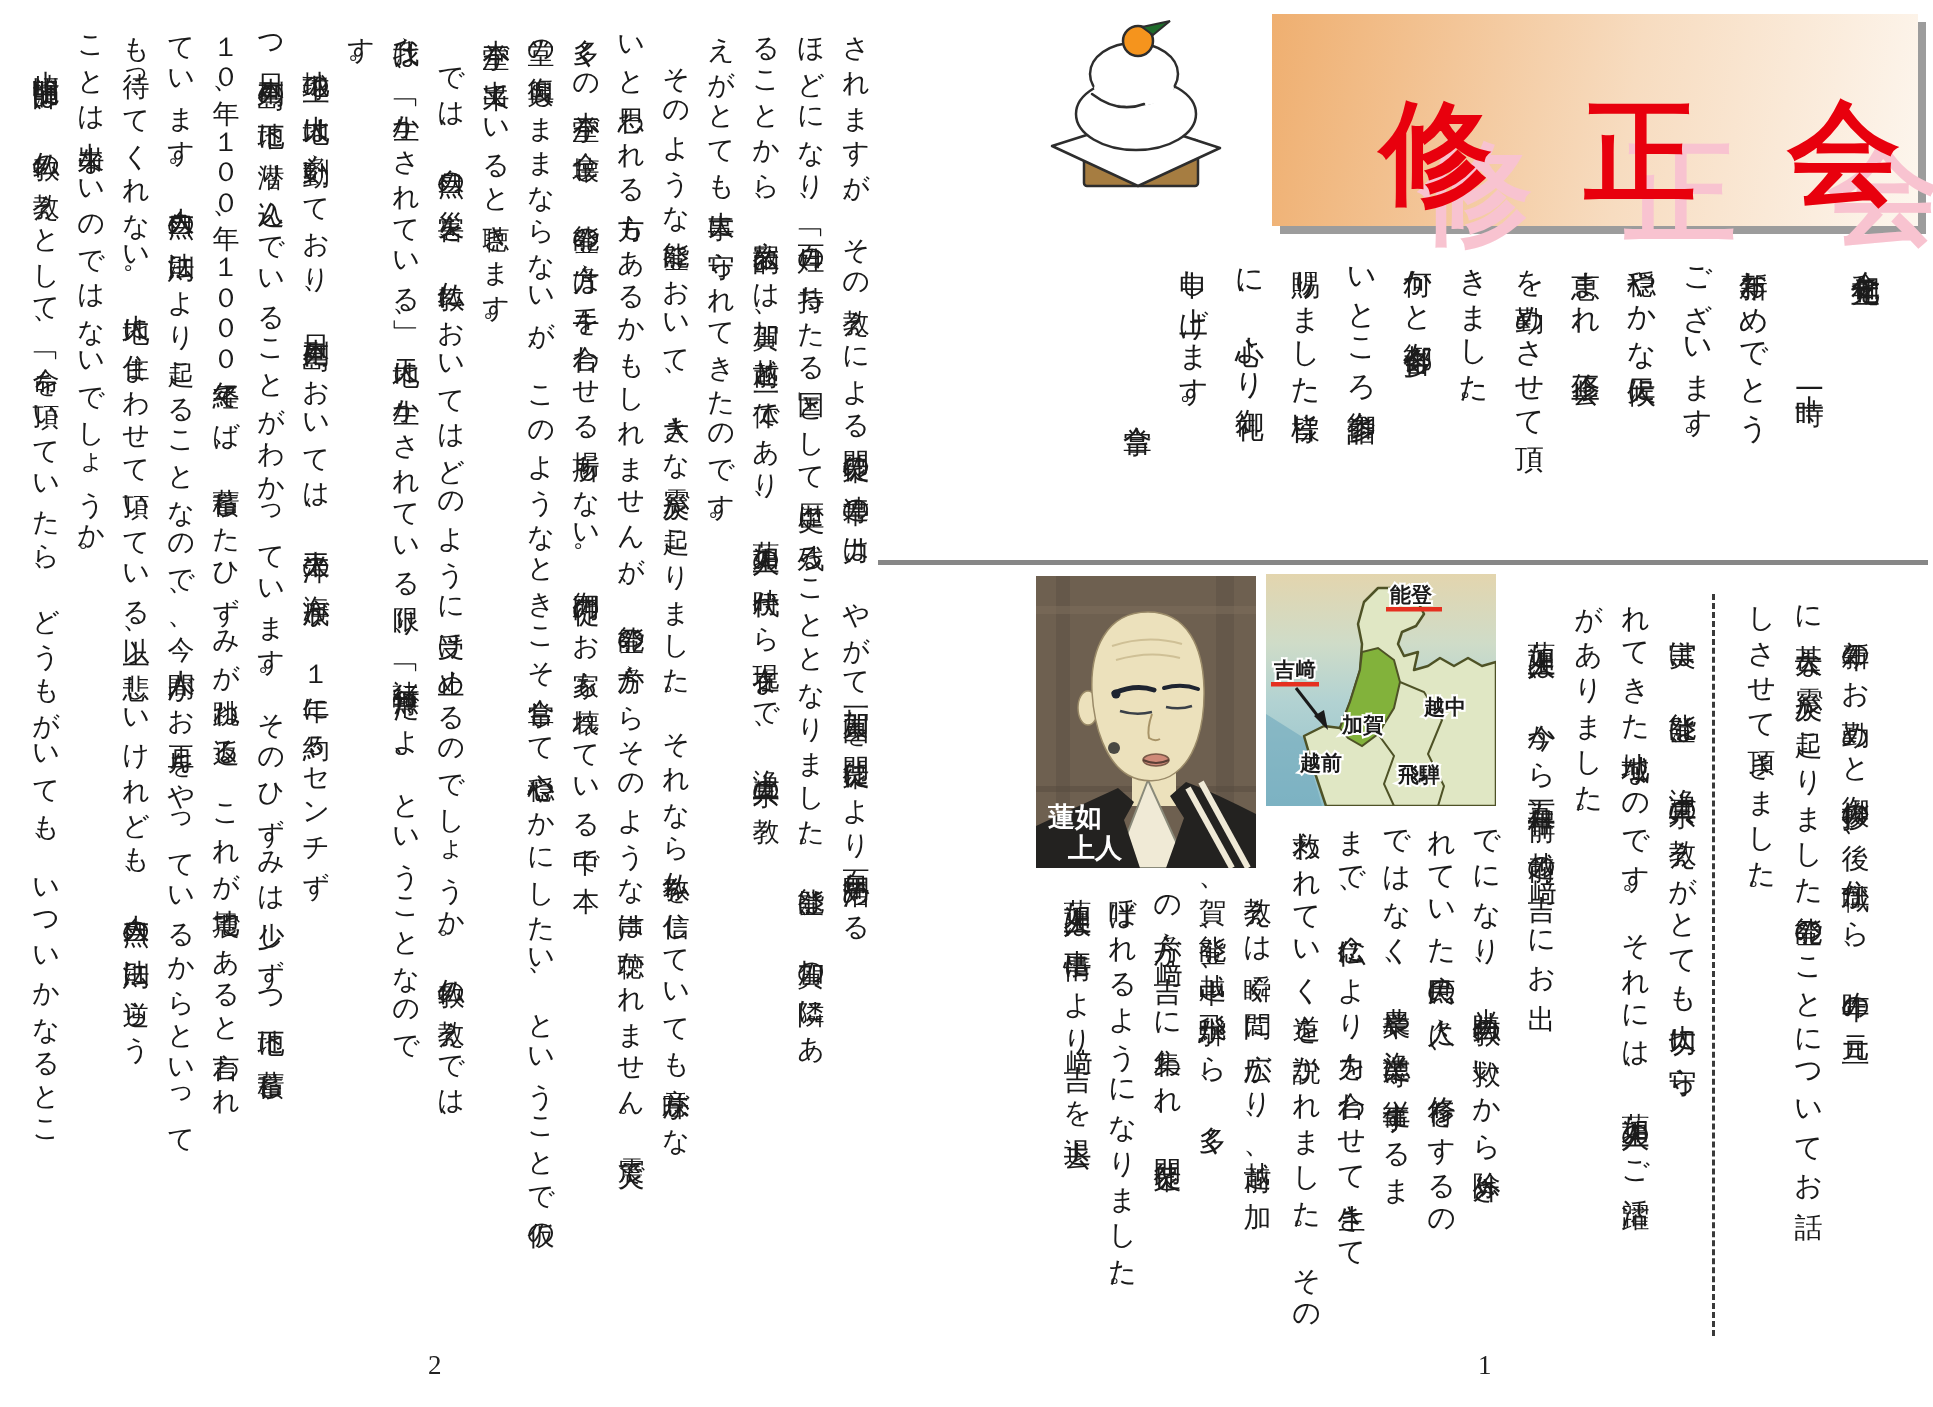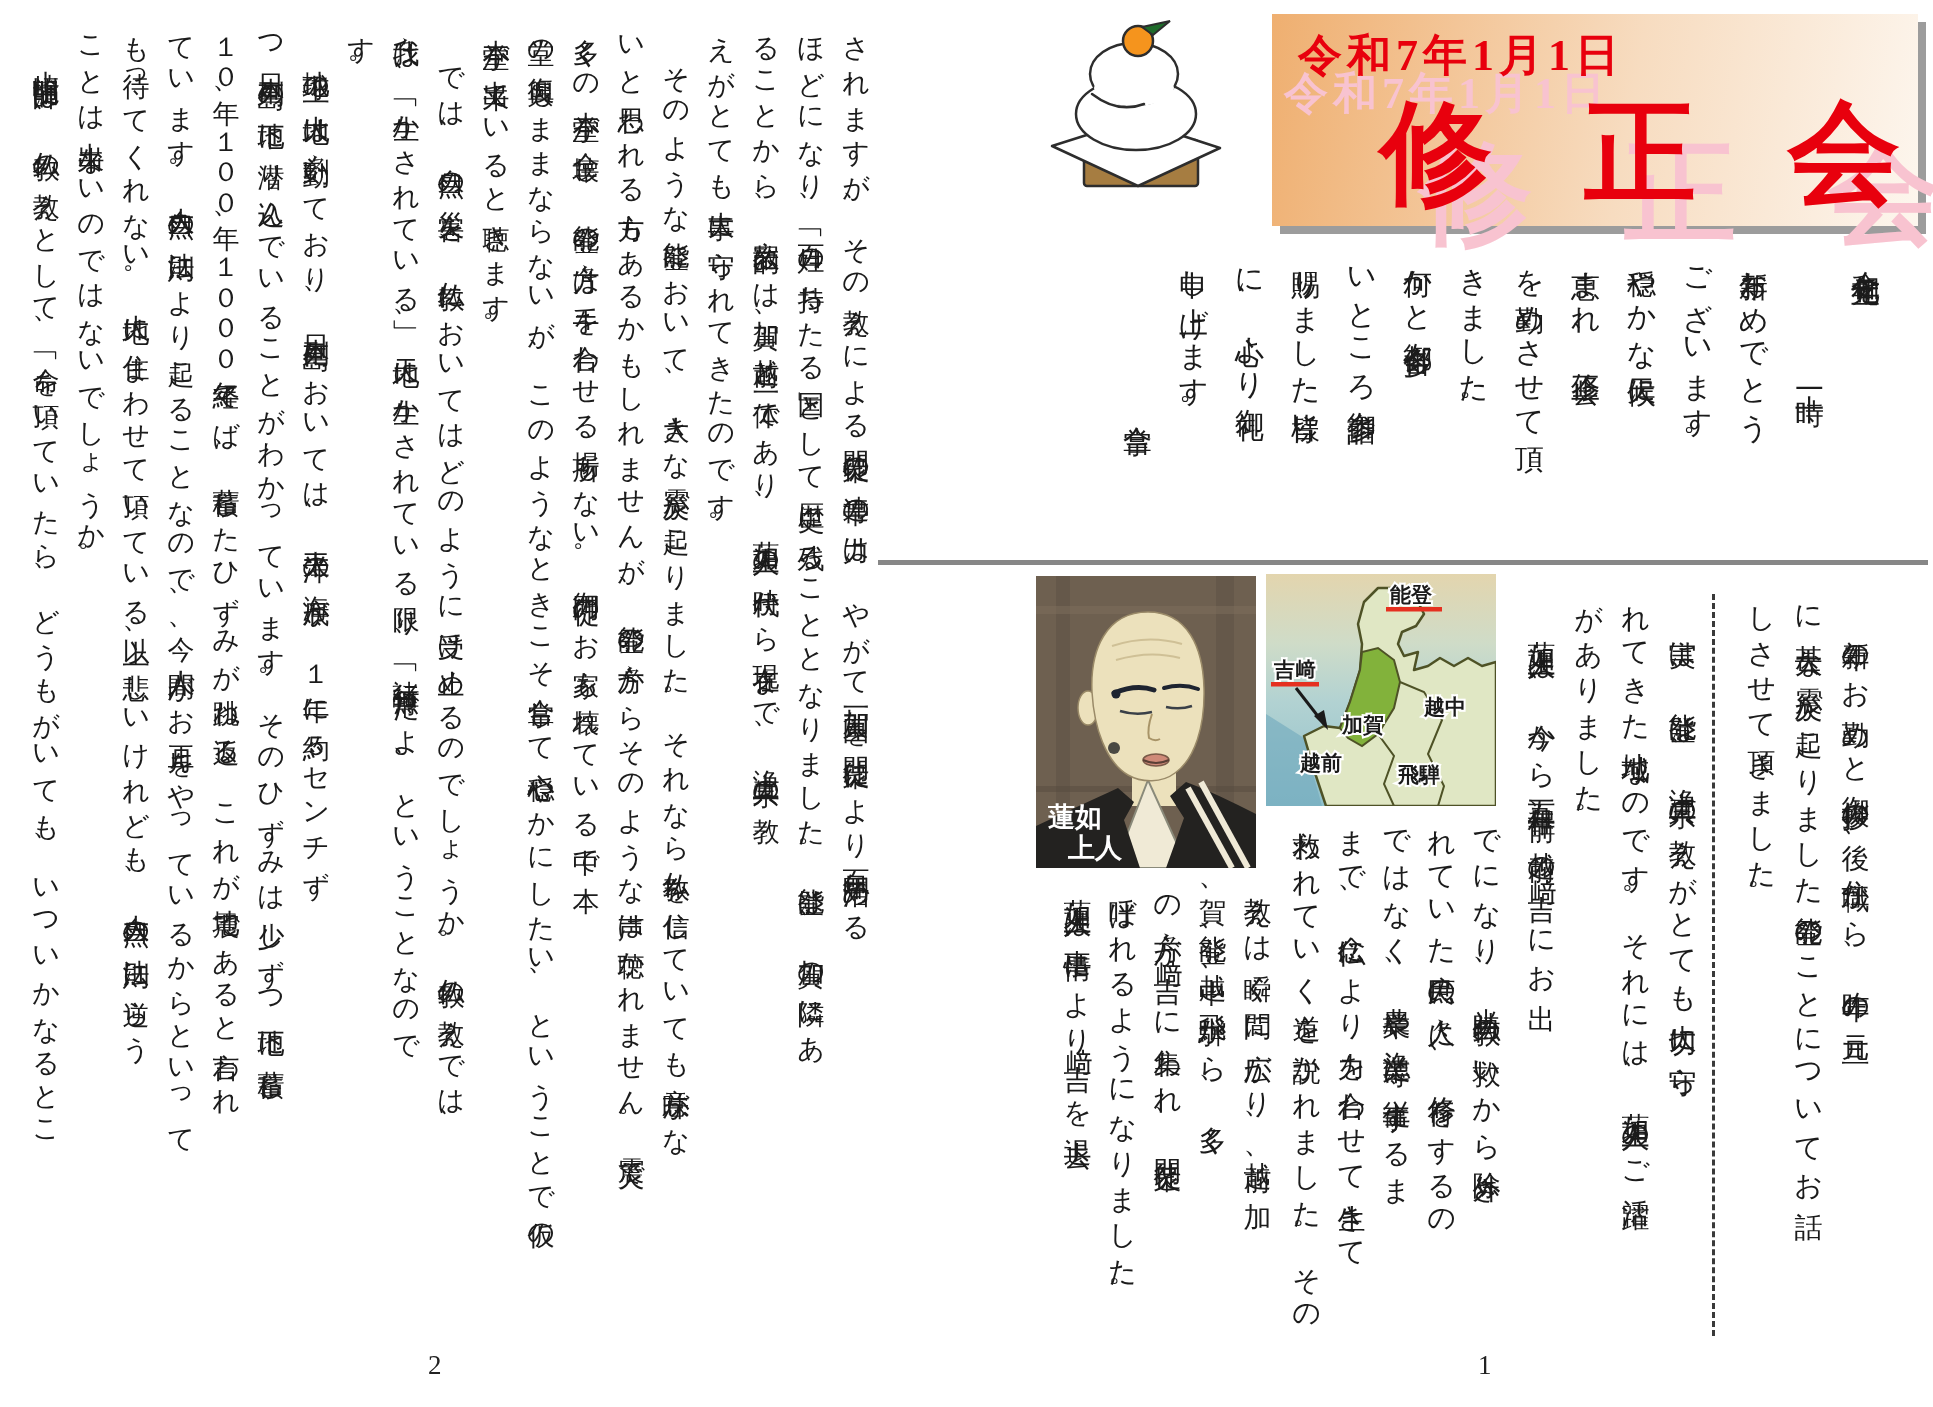--- a/index.html
+++ b/index.html
@@ -100,21 +100,20 @@
   <polygon points="30,132 112,106 198,134 116,172" fill="#ffffff" stroke="#2d2d2d" stroke-width="2.5" stroke-linejoin="round"></polygon>
   <ellipse cx="114" cy="100" rx="60" ry="36" fill="#ffffff" stroke="#2d2d2d" stroke-width="2.5"></ellipse>
   <ellipse cx="112" cy="60" rx="44" ry="31" fill="#ffffff" stroke="#2d2d2d" stroke-width="2.5"></ellipse>
   <ellipse cx="112" cy="74" rx="40" ry="18" fill="#ffffff" stroke="none"></ellipse>
   <path d="M70,80 Q96,100 122,90" fill="none" stroke="#2d2d2d" stroke-width="2.5" stroke-linecap="round"></path>
   <circle cx="116" cy="27" r="15" fill="#f5941d" stroke="#2d2d2d" stroke-width="2.5"></circle>
   <polygon points="120,13 148,7 131,21" fill="#1e6b2a" stroke="#2d2d2d" stroke-width="2"></polygon>
 </svg>
 
 <div class="banner">
-  <div class="banner-date">令和7年1月1日</div>
   <div class="banner-title">修正会</div>
 </div>
 
 <div class="greeting vtext">
     <div class="greeting-col">令和七年元旦</div>
     <div class="greeting-col">　　　　十一時</div>
     <div class="greeting-col">新年おめでとう</div>
     <div class="greeting-col">ございます。</div>
     <div class="greeting-col">穏やかな天候に</div>
     <div class="greeting-col">恵まれ、修正会</div>

